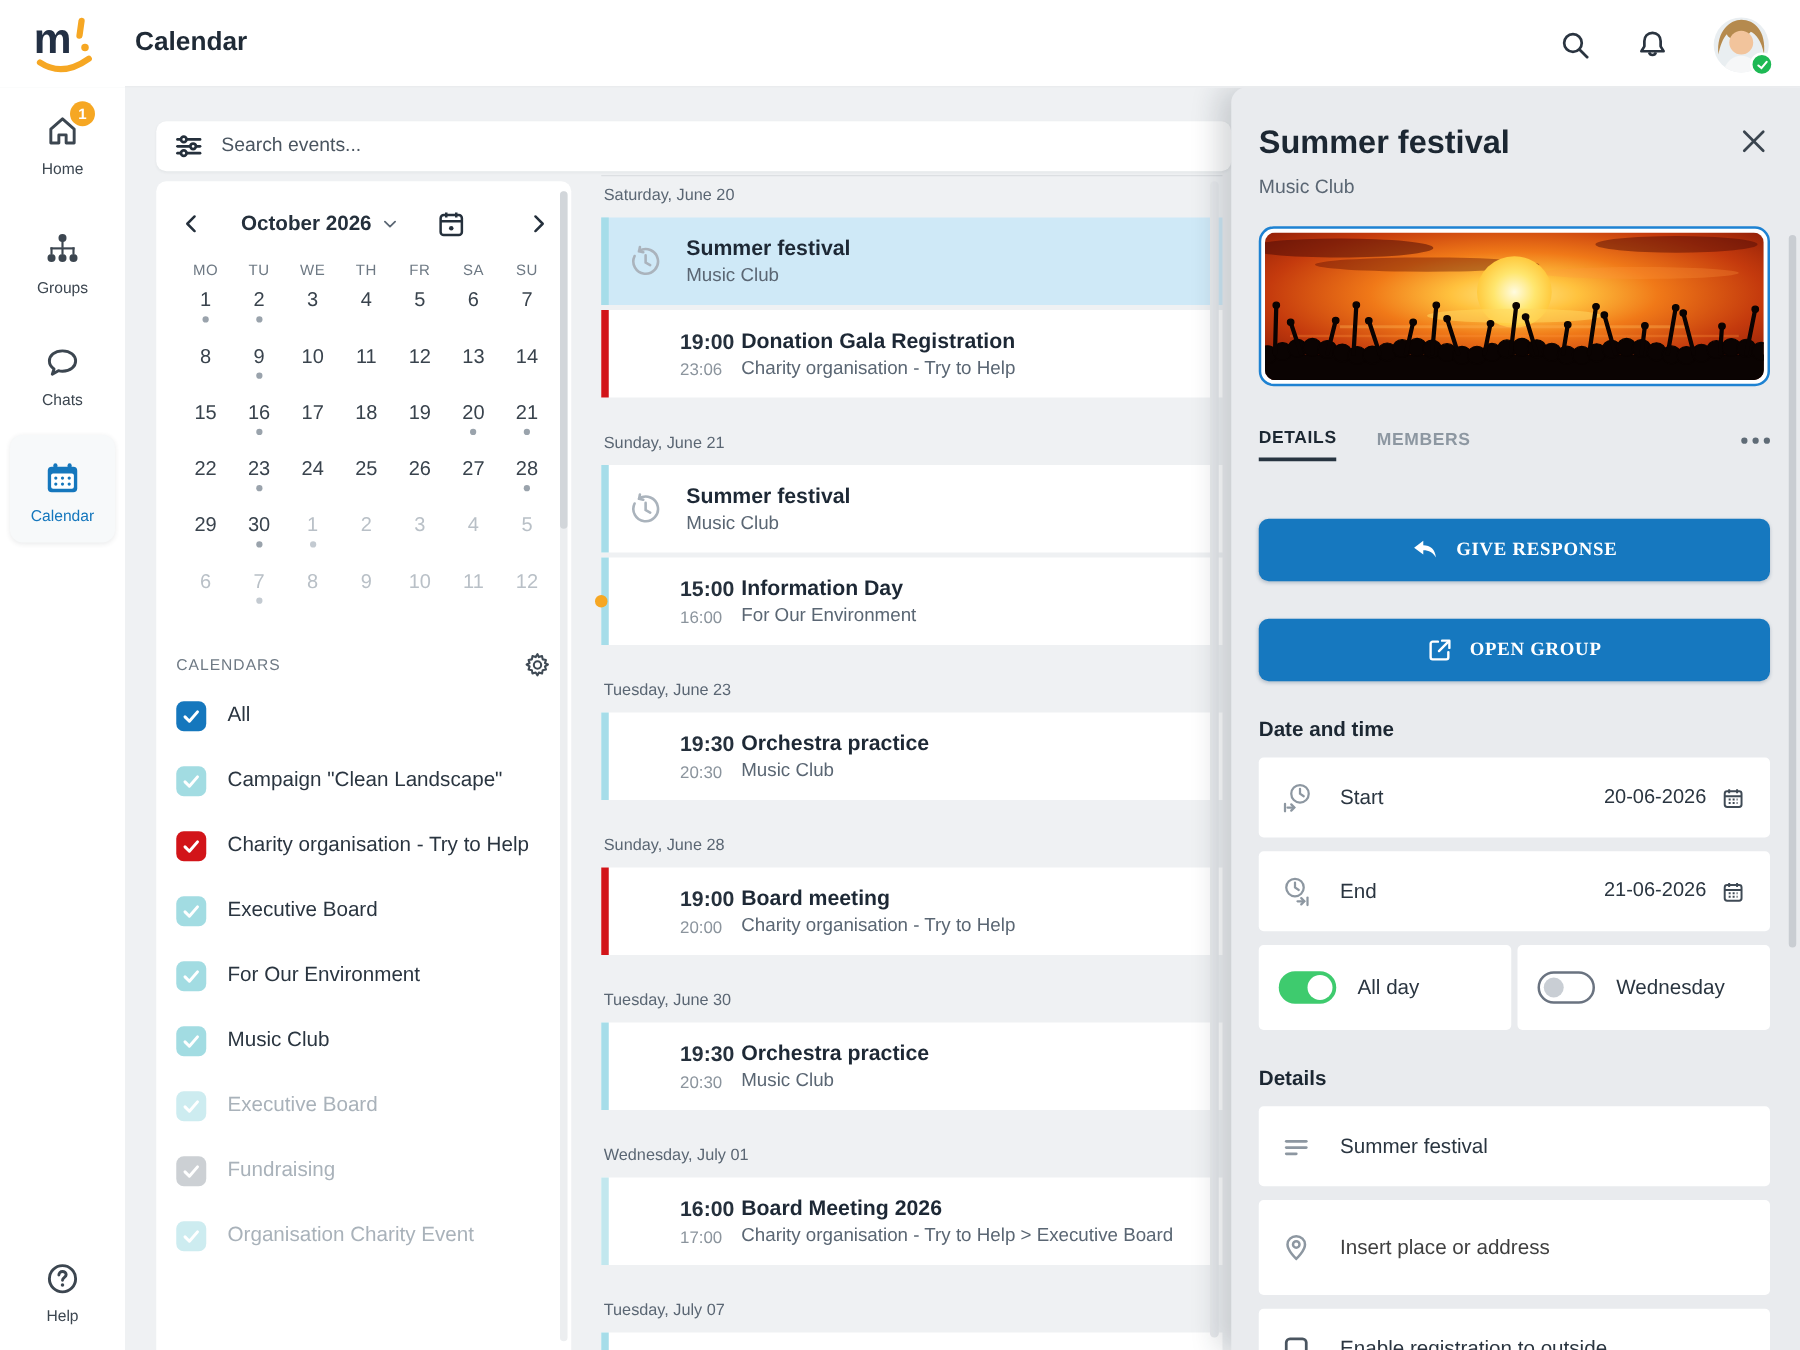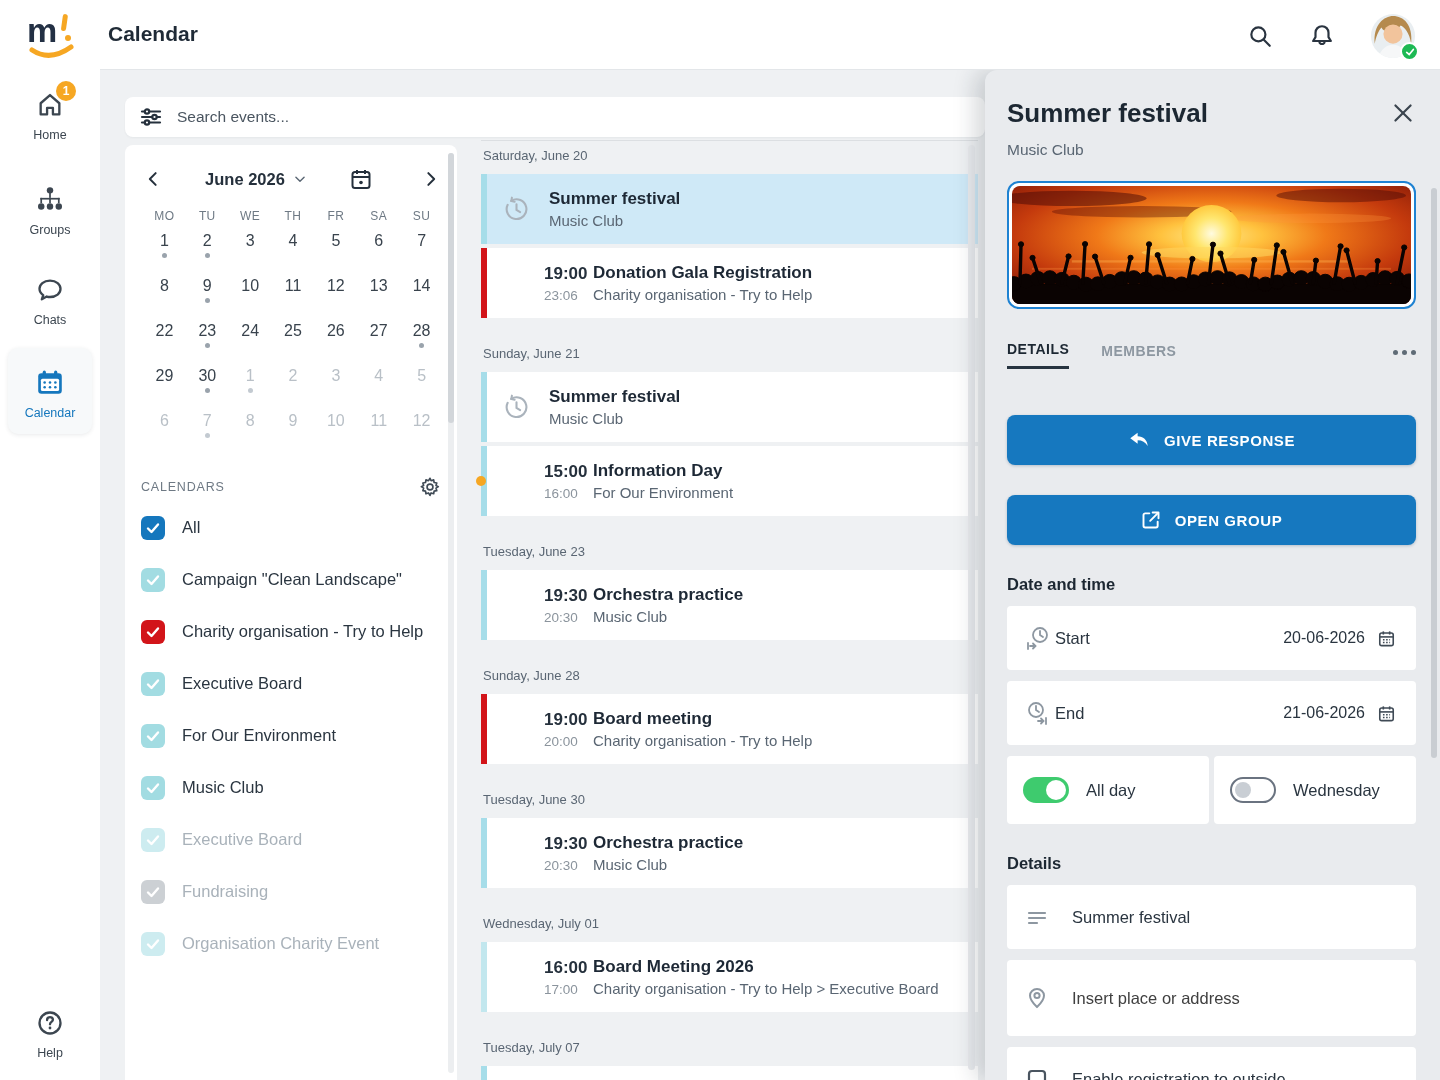--- a/index.html
+++ b/index.html
@@ -97,28 +97,28 @@
     padding:3px; cursor:pointer; }
   .rp-image svg { width:100%; height:100%; border-radius:8px; display:block; }
   .rp-tabs { display:flex; align-items:center; margin-top:32px; }
   .rp-tab { font-size:14px; font-weight:700; letter-spacing:.5px; color:#8d97a1; padding-bottom:9px; cursor:pointer; }
   .rp-tab.active { color:#1c2732; border-bottom:3px solid #273440; }
   .rp-tab + .rp-tab { margin-left:32px; }
   .rp-dots { margin-left:auto; display:flex; gap:4px; cursor:pointer; padding-bottom:6px; }
   .rp-dots i { width:5px; height:5px; border-radius:50%; background:#5f6b76; }
   .rp-btn { margin-top:0; height:50px; border-radius:8px; background:#1678bf; color:#fff; display:flex;
     align-items:center; justify-content:center; gap:14px; font-size:15px; font-weight:700; letter-spacing:.6px;
-    cursor:pointer; box-shadow:0 1px 3px rgba(20,60,100,.25); }
+    cursor:pointer; box-shadow:0 1px 3px rgba(20,60,100,.25);font-family:Liberation Serif, serif; }
   .btn-give { margin-top:46px; } .btn-open { margin-top:30px; }
   .rp-heading { margin:30px 0 12px 0; font-size:16.5px; font-weight:700; color:#1c2732; }
   .rp-card { background:#fff; border-radius:4px; display:flex; align-items:center; padding:0 20px 0 18px; }
   .rp-card + .rp-card { margin-top:11px; }
   .dt-card { height:64px; }
   .dt-ico { width:30px; display:flex; color:#8d97a1; }
-  .dt-label { font-size:16.5px; color:#2a3540; }
+  .dt-label { margin-left:17px; font-size:16.5px; color:#2a3540; }
   .dt-value { margin-left:auto; display:flex; align-items:center; gap:12px; font-size:16px; color:#2a3540; cursor:pointer; }
   .toggle-row { display:flex; gap:5px; margin-top:11px; }
   .toggle-card { flex:1; height:68px; background:#fff; border-radius:4px; display:flex; align-items:center;
     padding:0 16px; gap:17px; cursor:pointer; }
   .switch { width:46px; height:26px; border-radius:13px; position:relative; flex:none; }
   .switch.on { background:#3ecb6e; }
   .switch.on .knob { position:absolute; right:3px; top:3px; width:20px; height:20px; border-radius:50%; background:#fff; }
   .switch.off { background:#fff; border:2px solid #6a7380; }
   .switch.off .knob { position:absolute; left:3px; top:3px; width:16px; height:16px; border-radius:50%; background:#c9ced4; }
   .tg-label { font-size:16.5px; color:#2a3540; }
@@ -262,21 +262,21 @@
 </div>
 
 <div class="left-panel">
   <div class="cal-nav">
     <span class="chev">
       <svg width="20" height="20" viewBox="0 0 24 24" fill="none" stroke="#25303c" stroke-width="2.4" stroke-linecap="round" stroke-linejoin="round">
           <polyline points="14,5 7,12 14,19"></polyline>
         </svg>
     </span>
     <span class="month-group">
-      <span class="month-label">June 2026</span>
+      <span class="month-label">October 2026</span>
       <svg width="14" height="14" viewBox="0 0 24 24" fill="none" stroke="#5a6673" stroke-width="2.4" stroke-linecap="round" stroke-linejoin="round">
           <polyline points="5,9 12,16 19,9"></polyline>
         </svg>
     </span>
     <span class="cal-today">
       <svg width="24" height="24" viewBox="0 0 24 24" fill="none" stroke="#25303c" stroke-width="2">
         <rect x="3.5" y="5" width="17" height="16" rx="2.5"></rect>
         <line x1="8" y1="3" x2="8" y2="7"></line>
           <line x1="16" y1="3" x2="16" y2="7"></line>
         <line x1="3.5" y1="10" x2="20.5" y2="10"></line>
@@ -340,20 +340,46 @@
           <span class="num">11</span>
         </div>
         <div class="mini-cell">
           <span class="num">12</span>
         </div>
         <div class="mini-cell">
           <span class="num">13</span>
         </div>
         <div class="mini-cell">
           <span class="num">14</span>
+        </div>
+      </div>
+      <div class="mini-row">
+        <div class="mini-cell">
+          <span class="num">15</span>
+        </div>
+        <div class="mini-cell">
+          <span class="num">16</span>
+          <span class="dot"></span>
+        </div>
+        <div class="mini-cell">
+          <span class="num">17</span>
+        </div>
+        <div class="mini-cell">
+          <span class="num">18</span>
+        </div>
+        <div class="mini-cell">
+          <span class="num">19</span>
+        </div>
+        <div class="mini-cell">
+          <span class="num">20</span>
+          <span class="dot"></span>
+        </div>
+        <div class="mini-cell">
+          <span class="num">21</span>
+          <span class="dot"></span>
         </div>
       </div>
       <div class="mini-row">
         <div class="mini-cell">
           <span class="num">22</span>
         </div>
         <div class="mini-cell">
           <span class="num">23</span>
           <span class="dot"></span>
         </div>

